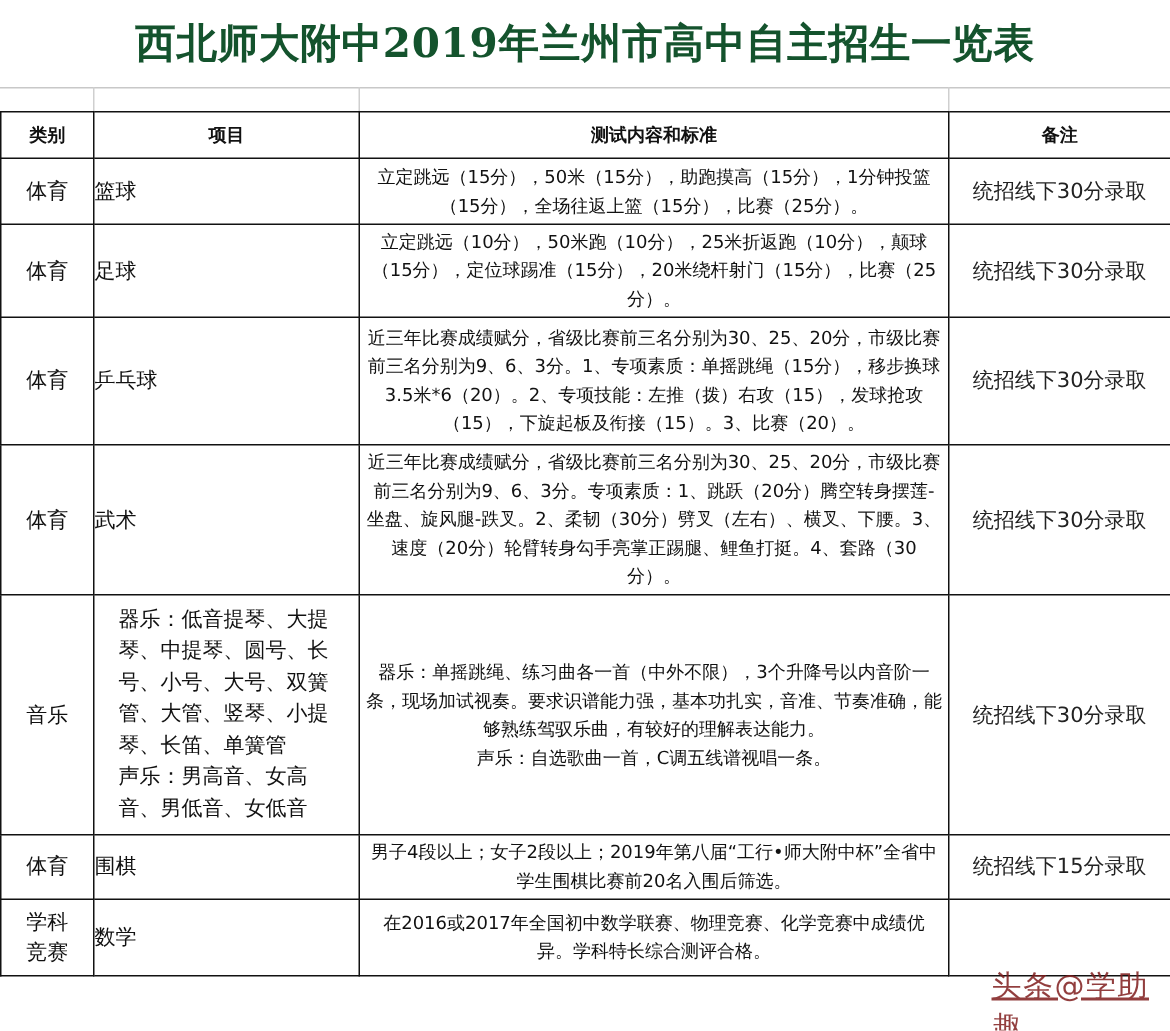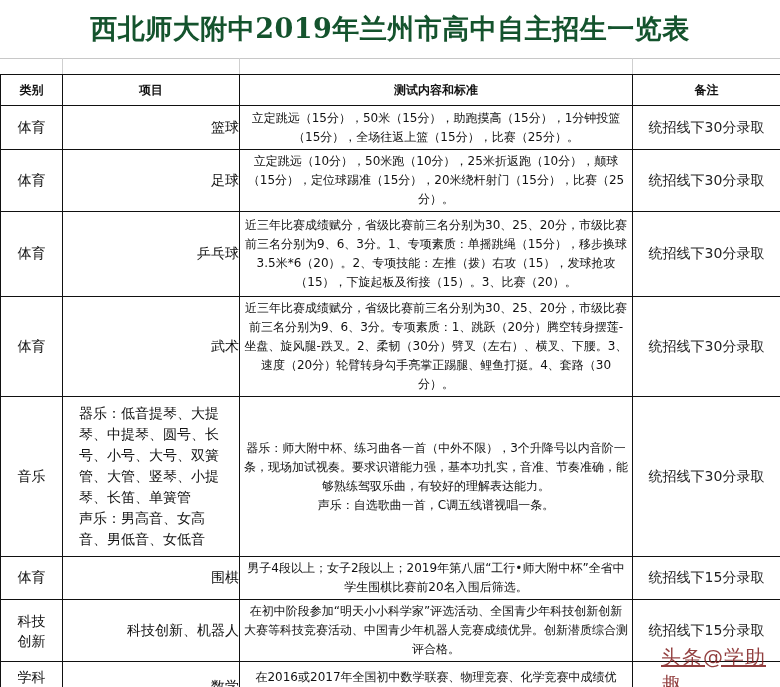--- a/index.html
+++ b/index.html
@@ -7,21 +7,21 @@
          font-family:"DejaVu Sans", "Liberation Sans", sans-serif; color:#111; }
   .title-row { position:absolute; left:0; top:0; width:780px; height:58px;
                border-bottom:1px solid #c8c8c8; display:flex; align-items:center; justify-content:center; }
   .title { font-family:"DejaVu Serif","Liberation Serif",serif; font-size:27px; font-weight:bold; letter-spacing:0.5px; color:#14532d; }
   .spacer-row { position:absolute; left:0; top:58px; width:780px; height:16px; }
   .spacer-row .vl { position:absolute; top:0; height:16px; border-left:1px solid #cfcfcf; }
   table.grid { position:absolute; left:0; top:74px; border-collapse:collapse; table-layout:fixed; width:780px; }
   table.grid td, table.grid th { border:1.5px solid #111; padding:0; vertical-align:middle; }
   table.grid th { font-size:12px; font-weight:bold; text-align:center; height:30px; }
   .c-cat { width:62px; text-align:center; font-size:14px; }
-  .c-item { width:176px; text-align:right; font-size:14px; }
+  .c-item { width:176px; text-align:left; font-size:14px; }
   .c-test { width:392px; text-align:center; font-size:12px; line-height:19px; padding:2px 4px !important; }
   .c-note { width:148px; text-align:center; font-size:14px; color:#222; }
   .music-item { text-align:left !important; font-size:14px; line-height:21px; padding:6px 16px !important; }
   .cat-stack { line-height:20px; }
   .watermark { position:absolute; left:661px; top:644px; font-size:20px; color:#7f1d1d;
                font-family:"DejaVu Sans", sans-serif; letter-spacing:1px; opacity:0.85;text-decoration:underline; }
   .pre { white-space:pre-line; }
 </style>
 </head>
 <body>
@@ -70,34 +70,28 @@
   <tr style="height:92px">
     <td class="c-cat">体育</td>
     <td class="c-item">武术</td>
     <td class="c-test">近三年比赛成绩赋分，省级比赛前三名分别为30、25、20分，市级比赛前三名分别为9、6、3分。专项素质：1、跳跃（20分）腾空转身摆莲-坐盘、旋风腿-跌叉。2、柔韧（30分）劈叉（左右）、横叉、下腰。3、速度（20分）轮臂转身勾手亮掌正踢腿、鲤鱼打挺。4、套路（30分）。</td>
     <td class="c-note">统招线下30分录取</td>
   </tr>
   <tr style="height:156px">
     <td class="c-cat">音乐</td>
     <td class="c-item music-item pre">器乐：低音提琴、大提琴、中提琴、圆号、长号、小号、大号、双簧管、大管、竖琴、小提琴、长笛、单簧管
 声乐：男高音、女高音、男低音、女低音</td>
-    <td class="c-test pre">器乐：师大附中杯、练习曲各一首（中外不限），3个升降号以内音阶一条，现场加试视奏。要求识谱能力强，基本功扎实，音准、节奏准确，能够熟练驾驭乐曲，有较好的理解表达能力。
+    <td class="c-test pre">器乐：单摇跳绳、练习曲各一首（中外不限），3个升降号以内音阶一条，现场加试视奏。要求识谱能力强，基本功扎实，音准、节奏准确，能够熟练驾驭乐曲，有较好的理解表达能力。
 声乐：自选歌曲一首，C调五线谱视唱一条。</td>
     <td class="c-note">统招线下30分录取</td>
   </tr>
   <tr style="height:37px">
     <td class="c-cat">体育</td>
     <td class="c-item">围棋</td>
     <td class="c-test">男子4段以上；女子2段以上；2019年第八届“工行•师大附中杯”全省中学生围棋比赛前20名入围后筛选。</td>
-    <td class="c-note">统招线下15分录取</td>
-  </tr>
-  <tr style="height:62px">
-    <td class="c-cat cat-stack" style="padding:0 10px">科技创新</td>
-    <td class="c-item">科技创新、机器人</td>
-    <td class="c-test">在初中阶段参加“明天小小科学家”评选活动、全国青少年科技创新创新大赛等科技竞赛活动、中国青少年机器人竞赛成绩优异。创新潜质综合测评合格。</td>
     <td class="c-note">统招线下15分录取</td>
   </tr>
   <tr style="height:51px">
     <td class="c-cat cat-stack" style="padding:0 10px">学科竞赛</td>
     <td class="c-item">数学</td>
     <td class="c-test">在2016或2017年全国初中数学联赛、物理竞赛、化学竞赛中成绩优异。学科特长综合测评合格。</td>
     <td class="c-note"></td>
   </tr>
 </tbody>
   </table>

